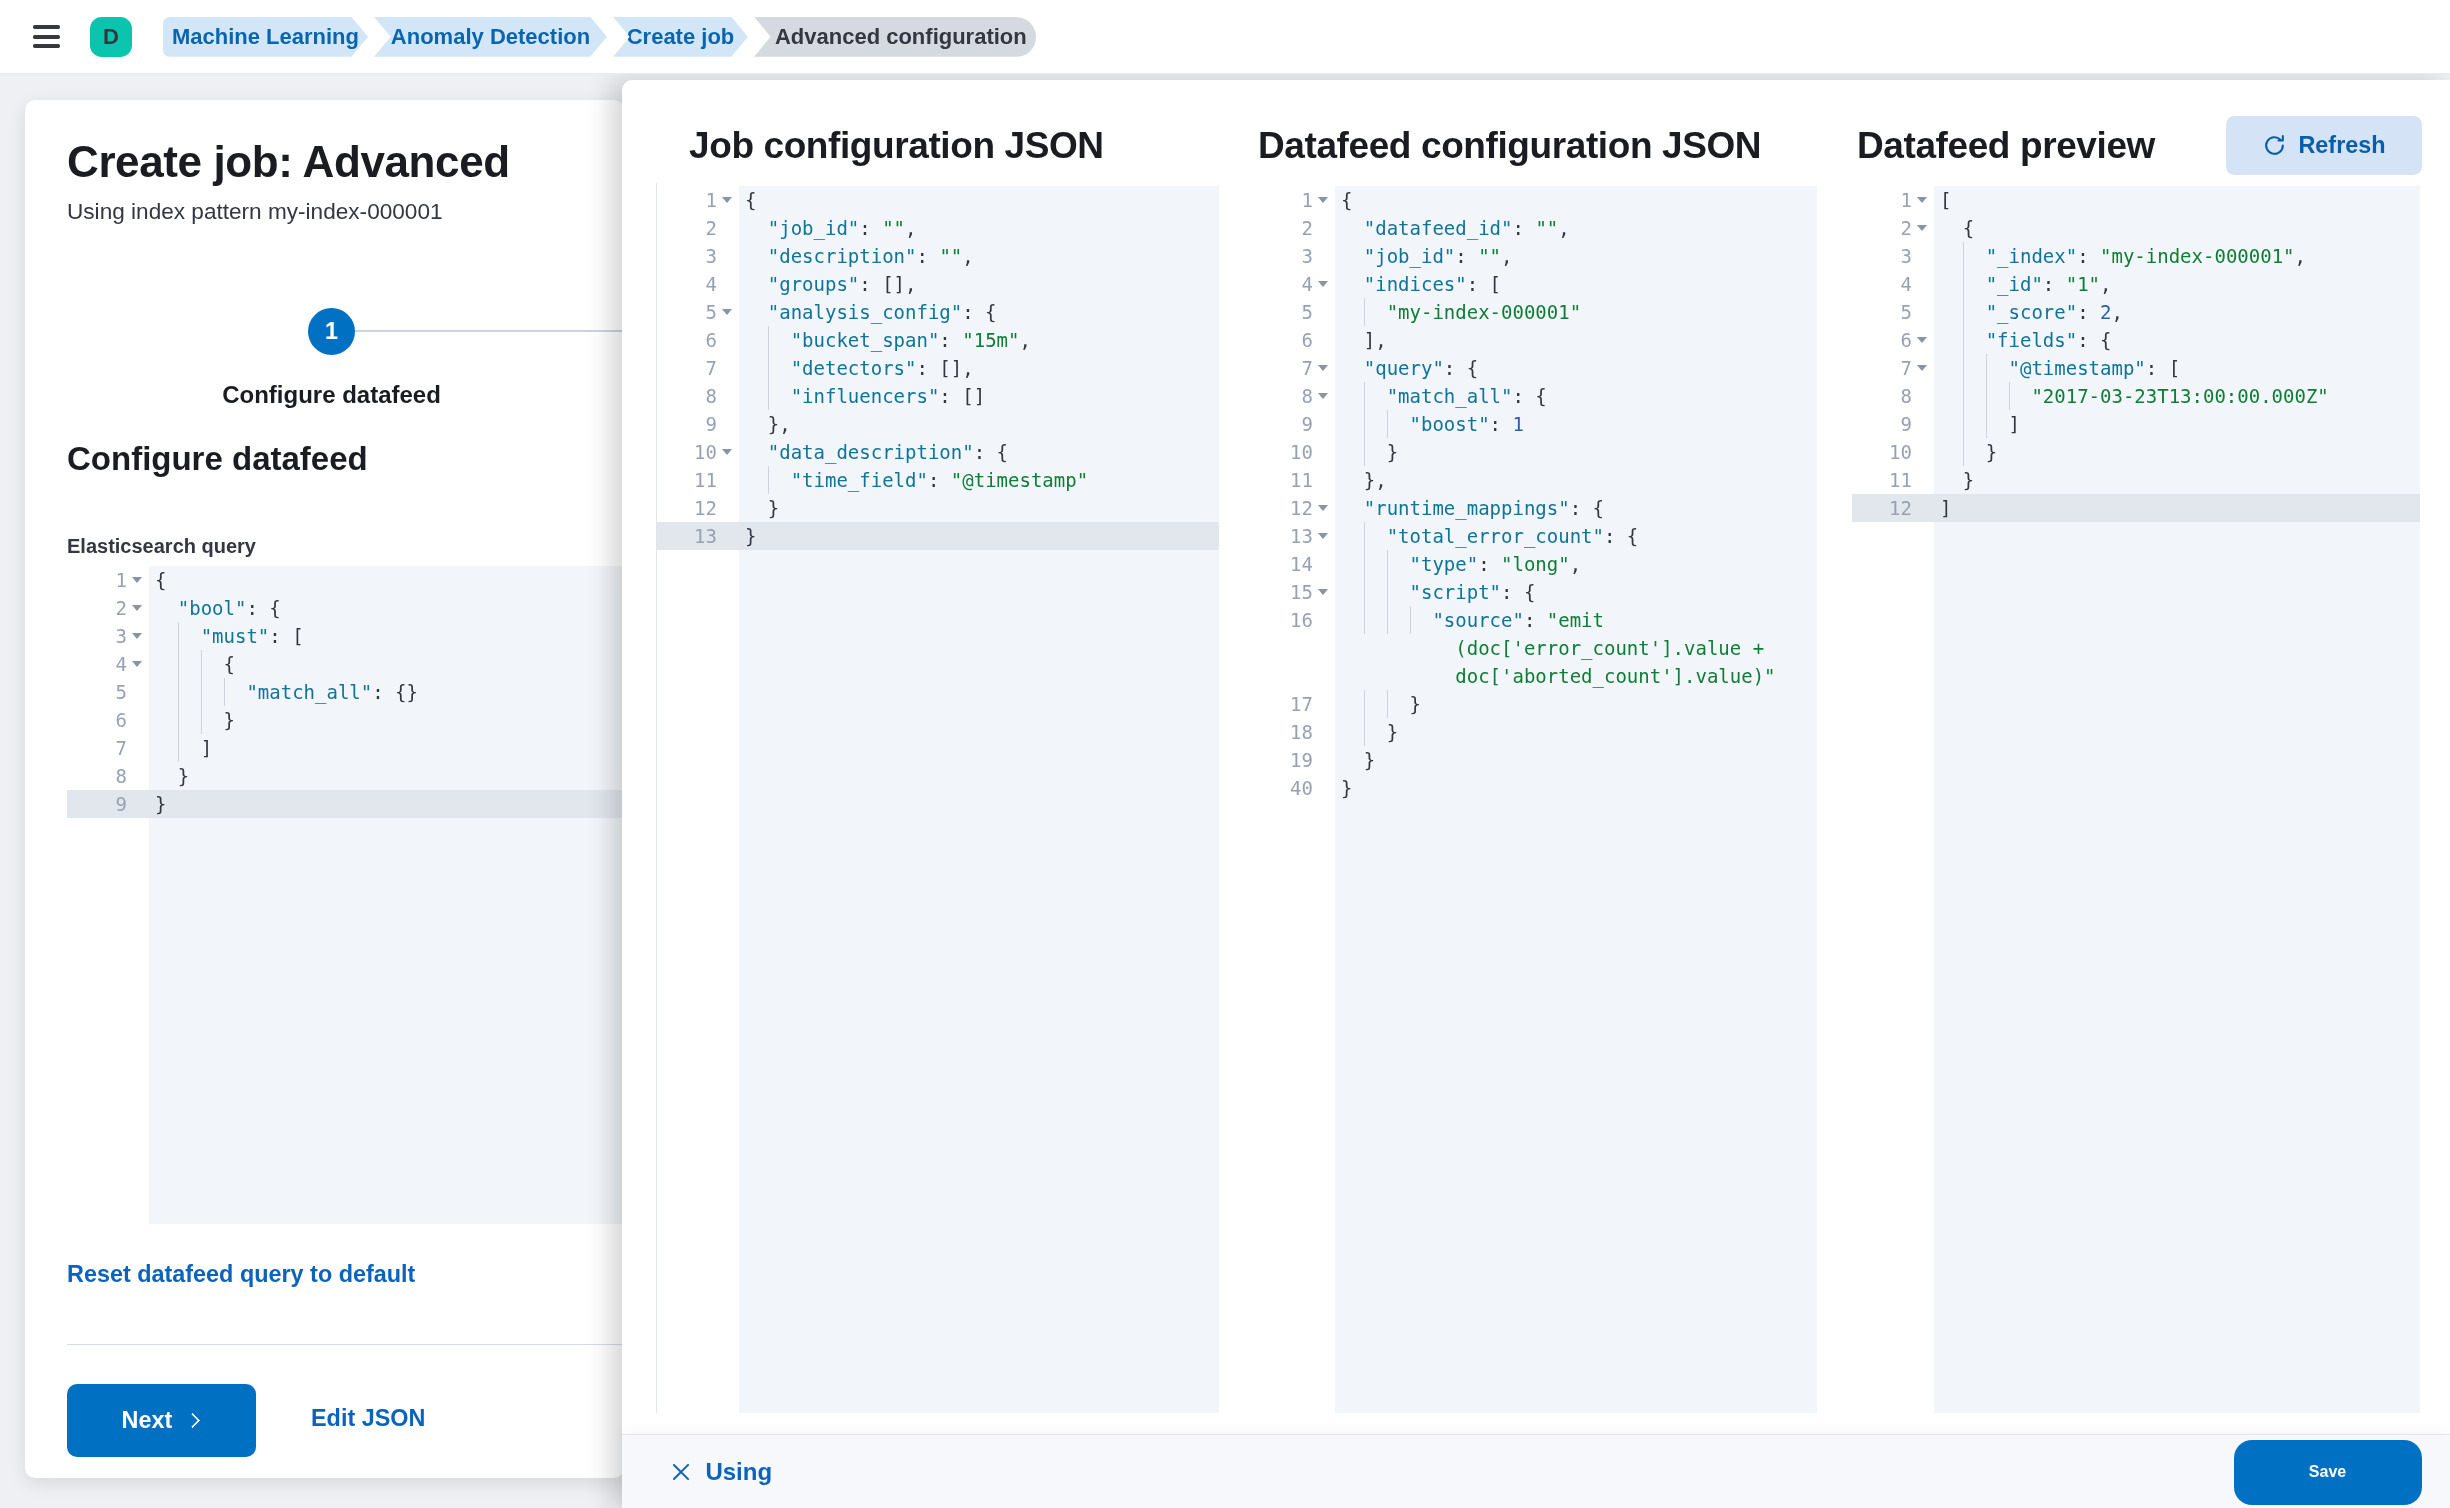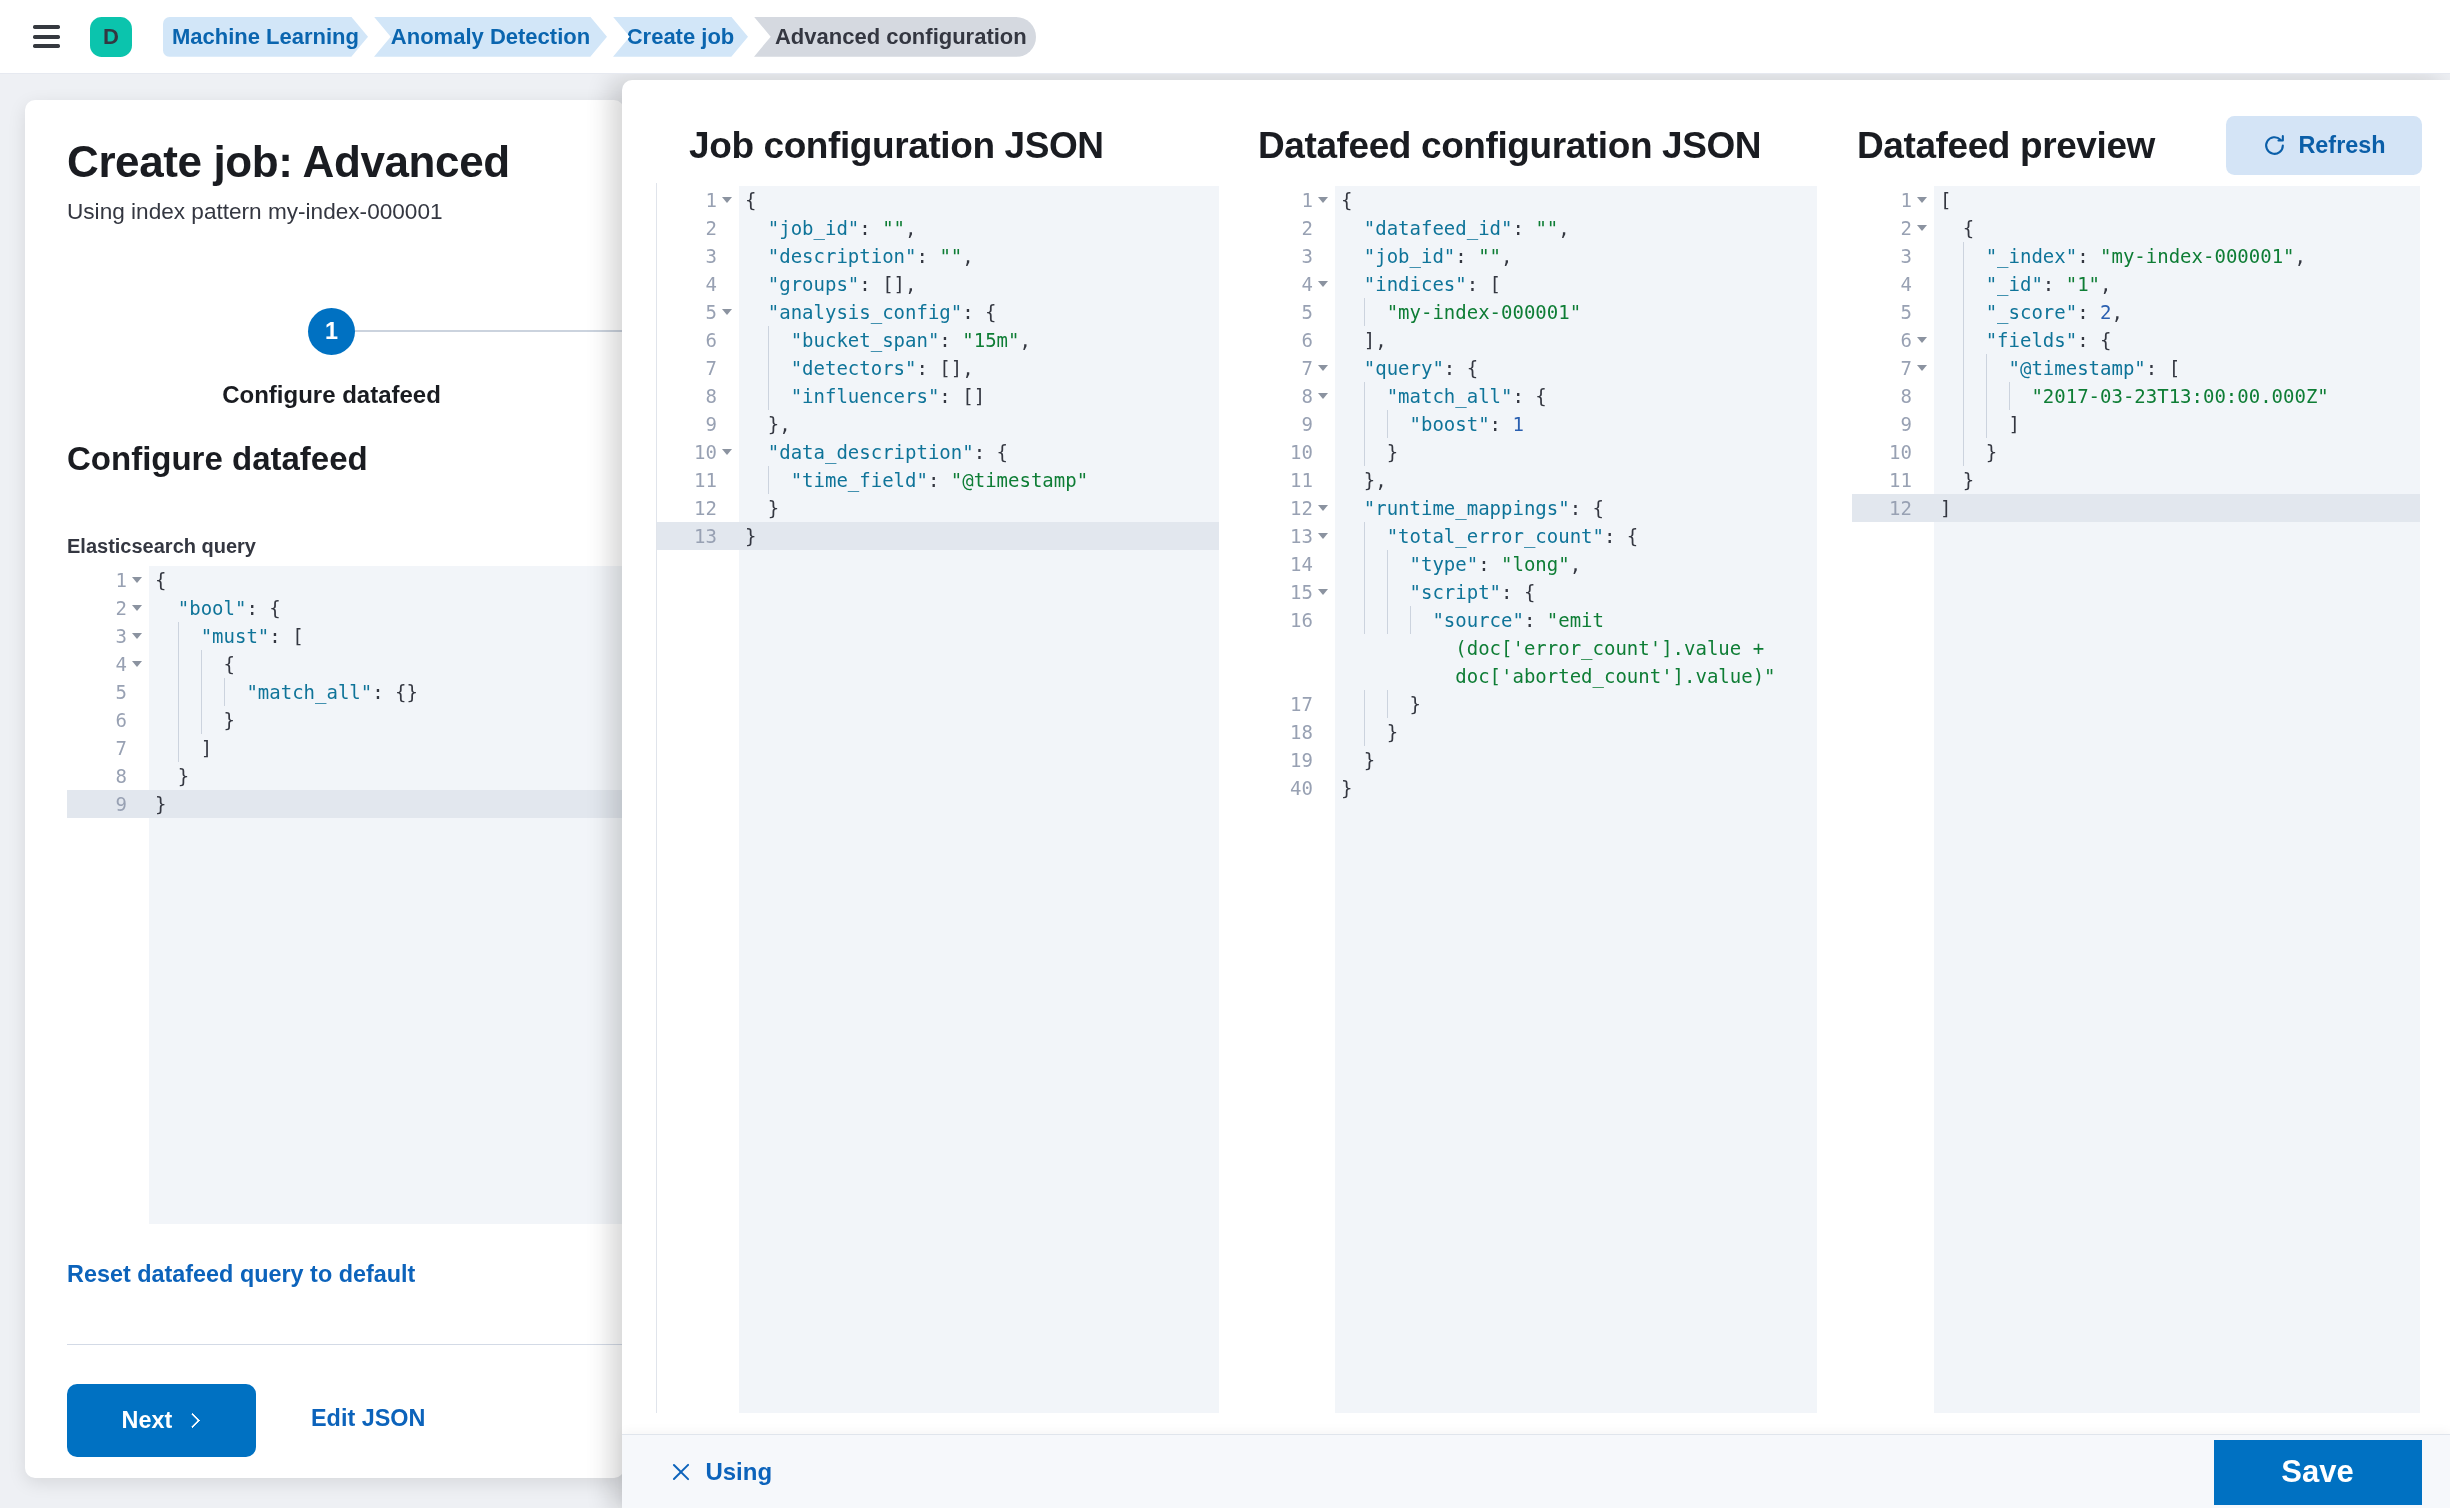--- a/index.html
+++ b/index.html
@@ -74,22 +74,22 @@
   .flyfooter { position:absolute; left:0; top:1354px; width:100%; height:75px;
     background:var(--footer_bg,#f6f8fb); border-top:0.8px solid #e0e5ec;
     box-shadow:0 -3.3px 10px rgba(0,0,0,.04);
     display:flex; align-items:center; justify-content:space-between; padding:0 28.5px 0 48px; }
   .closebtn { display:flex; align-items:center; gap:13.4px; background:none; border:none;
     font-size:24px; font-weight:600; color:var(--link,#0c63bb); font-family:inherit; cursor:pointer; }
   .xicon { position:relative; width:22px; height:22px; display:inline-block; }
   .xicon::before,.xicon::after { content:""; position:absolute; left:10px; top:0; width:2.1px; height:22px;
     background:var(--link,#0c63bb); border-radius:1.7px; }
   .xicon::before { transform:rotate(45deg); } .xicon::after { transform:rotate(-45deg); }
-  .savebtn { width:208px; height:65px; background:var(--accent,#0071c2); color:#fff;
-    border:none; border-radius:0; font-size:31px; font-weight:600; font-family:inherit; cursor:pointer; }
+  .savebtn { width:188px; height:65px; background:var(--accent,#0071c2); color:#fff;
+    border:none; border-radius:18px; font-size:16px; font-weight:600; font-family:inherit; cursor:pointer; }
 
   
   .editor { display:flex; flex-direction:column; padding-top:3.3px;
     font-family:"DejaVu Sans Mono", monospace; font-size:19px; background:#fff; overflow:hidden; }
   .cl { display:flex; height:28px; line-height:28px; flex:none; }
   .gut { width:82px; flex:none; display:flex; align-items:center; justify-content:flex-end;
     color:var(--gutter_text,#98a1b3); font-size:19px; }
   .fold { width:22px; flex:none; display:flex; align-items:center; padding-left:5px; }
   .fold i { display:block; width:0; height:0; border-left:5px solid transparent; border-right:5px solid transparent; border-top:6.7px solid #8b93a0; }
   .ct { flex:1; position:relative; background:var(--editor_bg,#f2f5f9); padding-left:5.9px;

